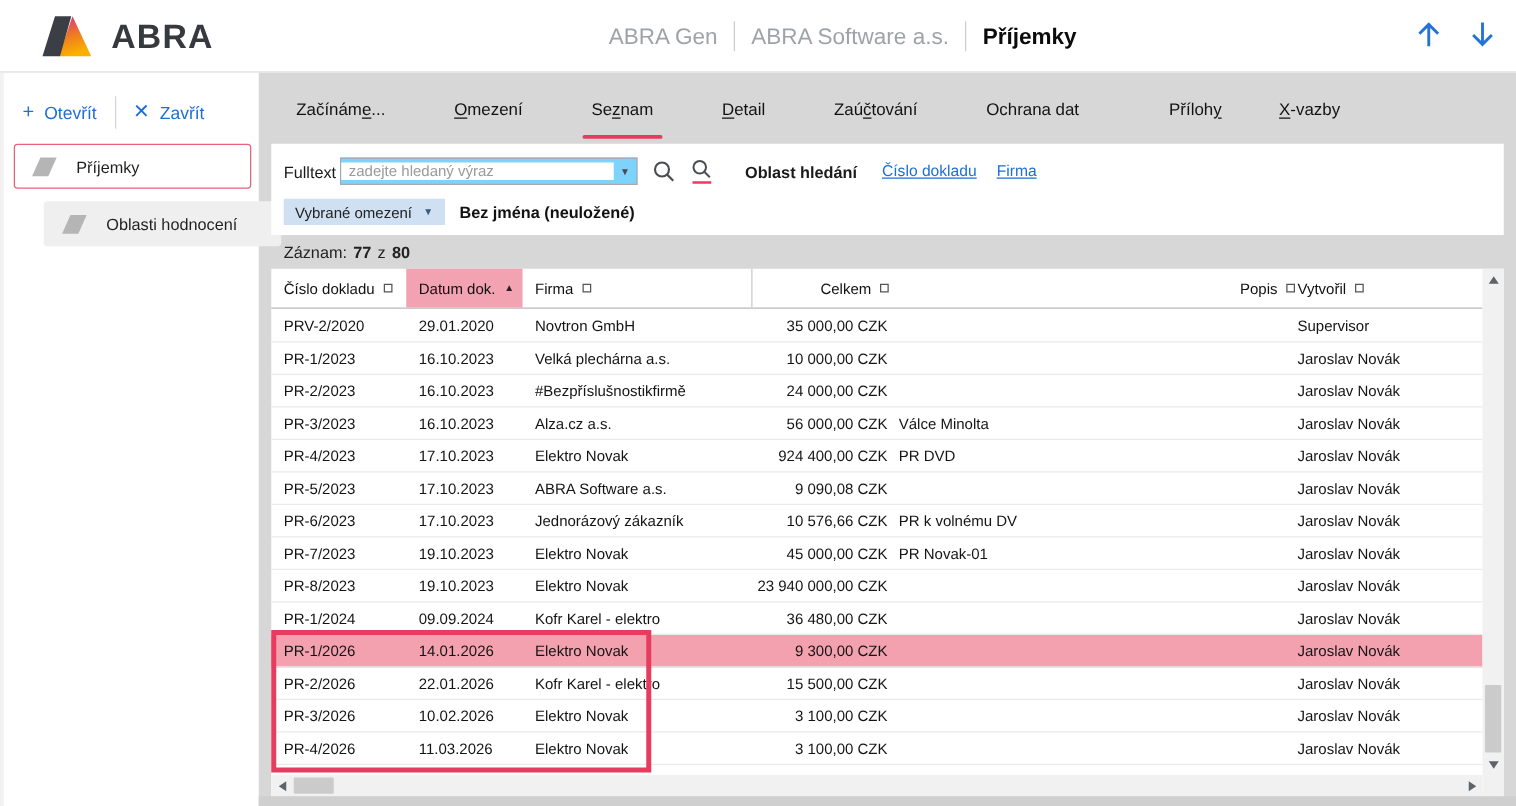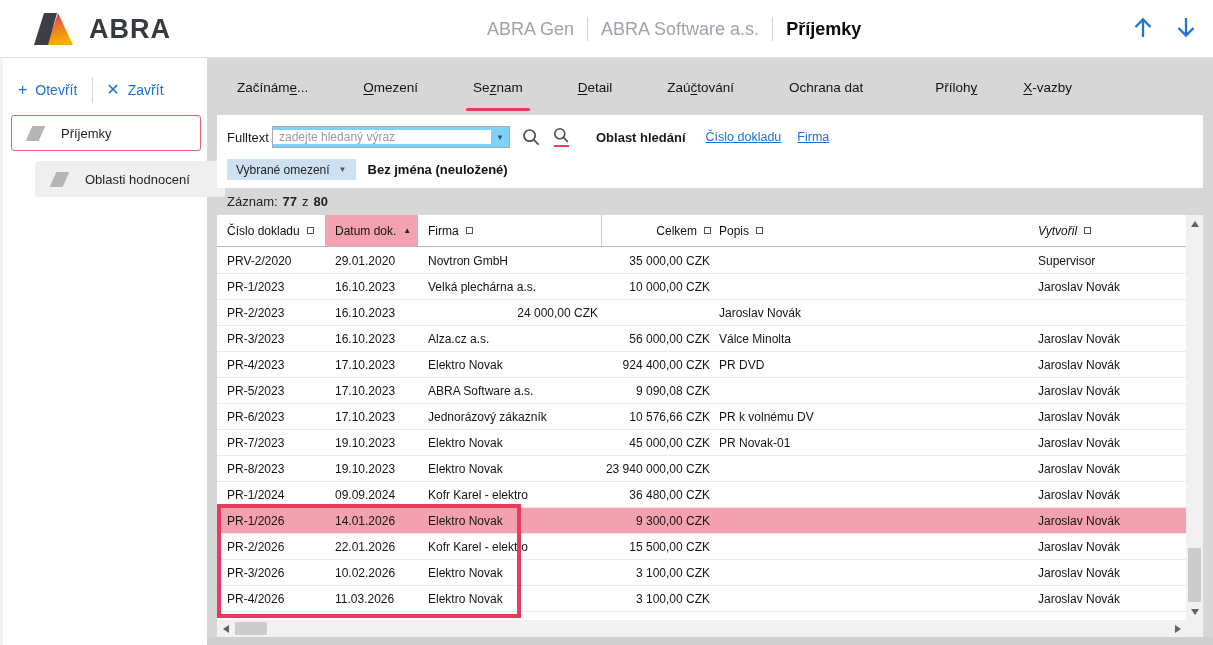--- a/index.html
+++ b/index.html
@@ -77,22 +77,22 @@
   .record-count b { font-weight:700; }
 
   
   .table-panel { position:absolute; left:10px; top:157px; width:986px; height:422px; background:#fff; }
   .tgrid { display:grid; grid-template-columns:108px 93px 184px 112px 322px 1fr; }
   .thead { position:absolute; top:0; left:0; width:969px; height:32px; border-bottom:1px solid #b9b9b9; }
   .th { display:flex; align-items:center; font-size:12px; color:#111; padding-left:10px; gap:7px; position:relative; cursor:pointer; white-space:nowrap; overflow:hidden; }
   .th.right { justify-content:flex-end; padding-right:3px; padding-left:0; }
   .th.hl { background:var(--header-pink); }
   .th:nth-child(3) { border-right:1px solid #c9c9c9; }
-  .th:nth-child(5) { padding-left:5px; }
-  .th:nth-child(6) { padding-left:2px;font-style:italic; }
+  .th:nth-child(5) { padding-left:5px;justify-content:flex-end; }
+  .th:nth-child(6) { padding-left:2px; }
   .fbox { width:7px; height:7px; border:1px solid #555; background:#fff; flex:none; }
   .sort-asc { font-size:8px; color:#222; }
   .tbody { position:absolute; top:33px; left:0; width:969px; }
   .tr { height:26px; border-bottom:1px solid #eaeaea; cursor:pointer; }
   .tr.selected { background:var(--row-pink); }
   .td { display:flex; align-items:center; font-size:12px; color:#141414; padding-left:10px; overflow:hidden; white-space:nowrap; }
   .td.right { justify-content:flex-end; padding-right:4px; padding-left:0; }
   .td:nth-child(5) { padding-left:5px; }
   .td:nth-child(6) { padding-left:2px; }
 
@@ -272,20 +272,21 @@
             <div class="td">PR-1/2023</div>
             <div class="td">16.10.2023</div>
             <div class="td">Velká plechárna a.s.</div>
             <div class="td right">10 000,00 CZK</div>
             <div class="td"></div>
             <div class="td">Jaroslav Novák</div>
           </div>
           <div class="tr tgrid">
             <div class="td">PR-2/2023</div>
             <div class="td">16.10.2023</div>
+            <div class="td">#Bezpříslušnostikfirmě</div>
             <div class="td right">24 000,00 CZK</div>
             <div class="td"></div>
             <div class="td">Jaroslav Novák</div>
           </div>
           <div class="tr tgrid">
             <div class="td">PR-3/2023</div>
             <div class="td">16.10.2023</div>
             <div class="td">Alza.cz a.s.</div>
             <div class="td right">56 000,00 CZK</div>
             <div class="td">Válce Minolta</div>

